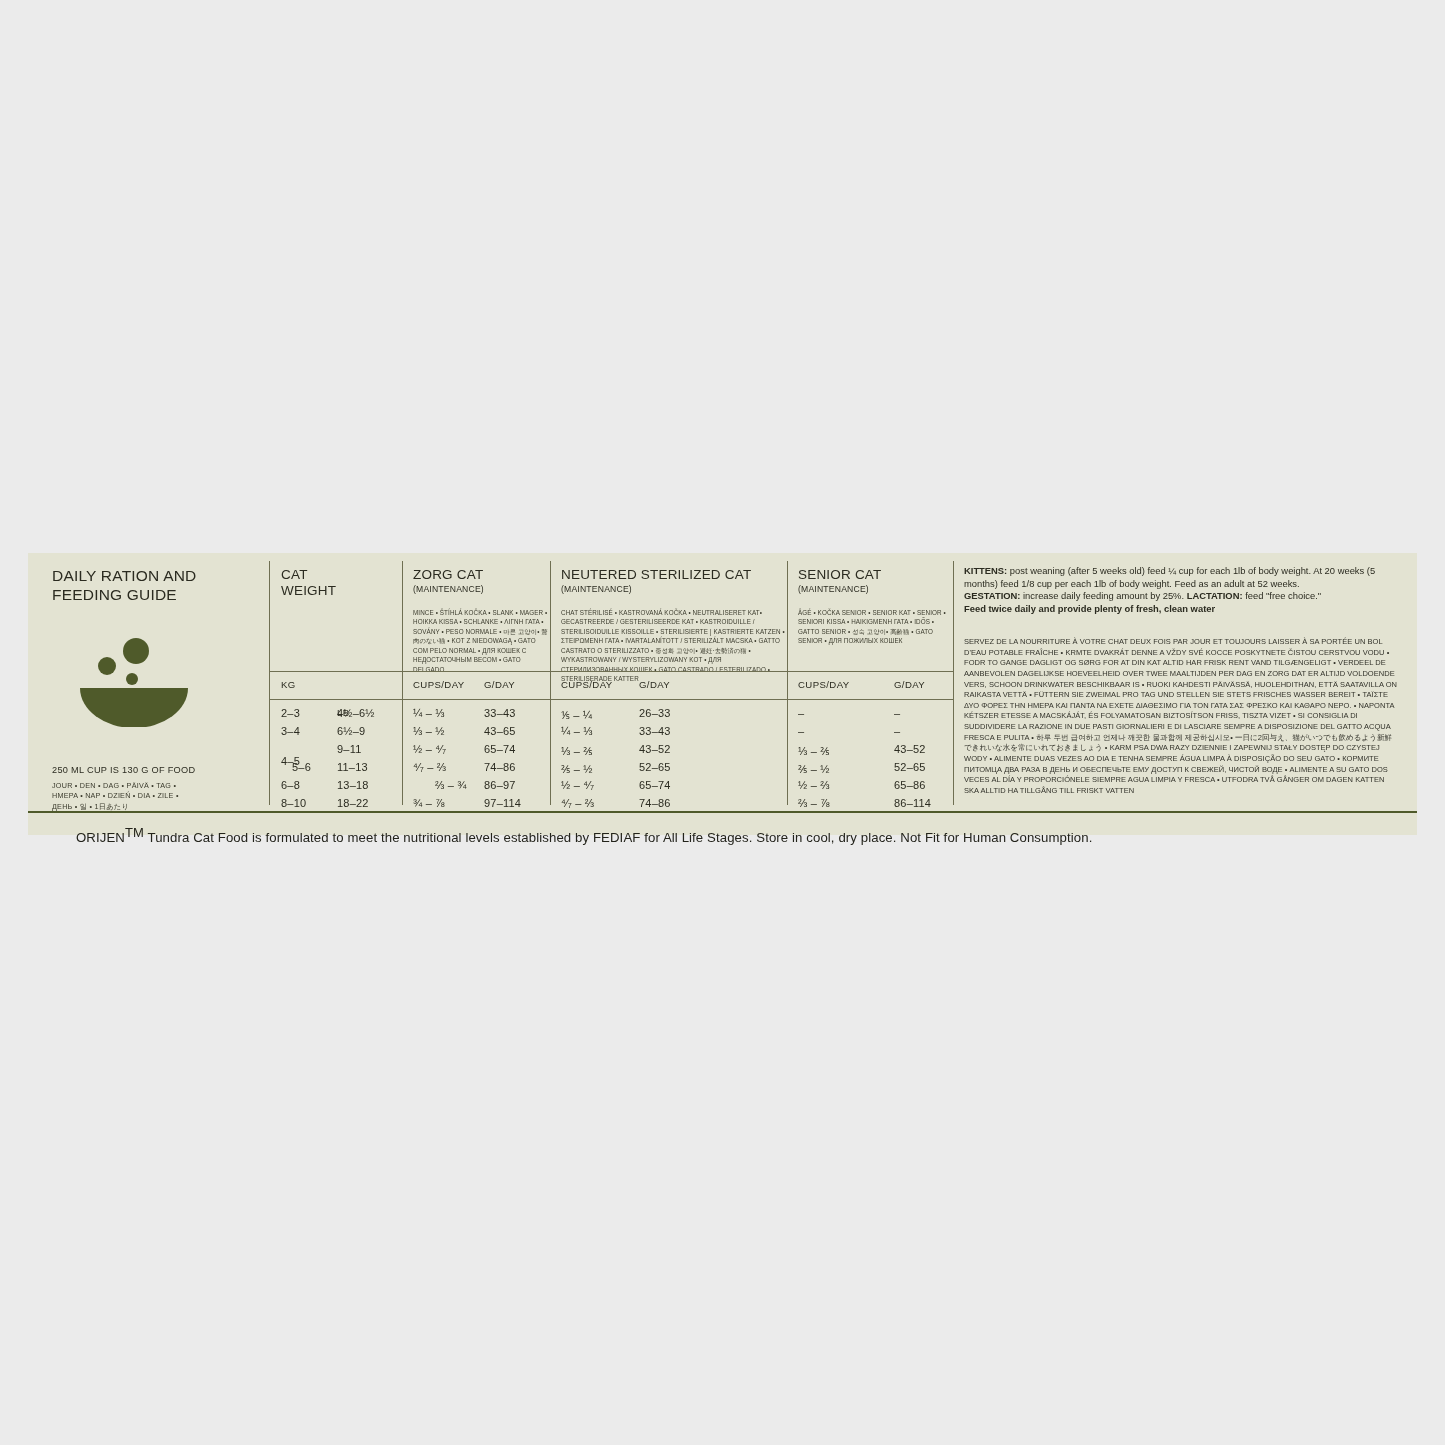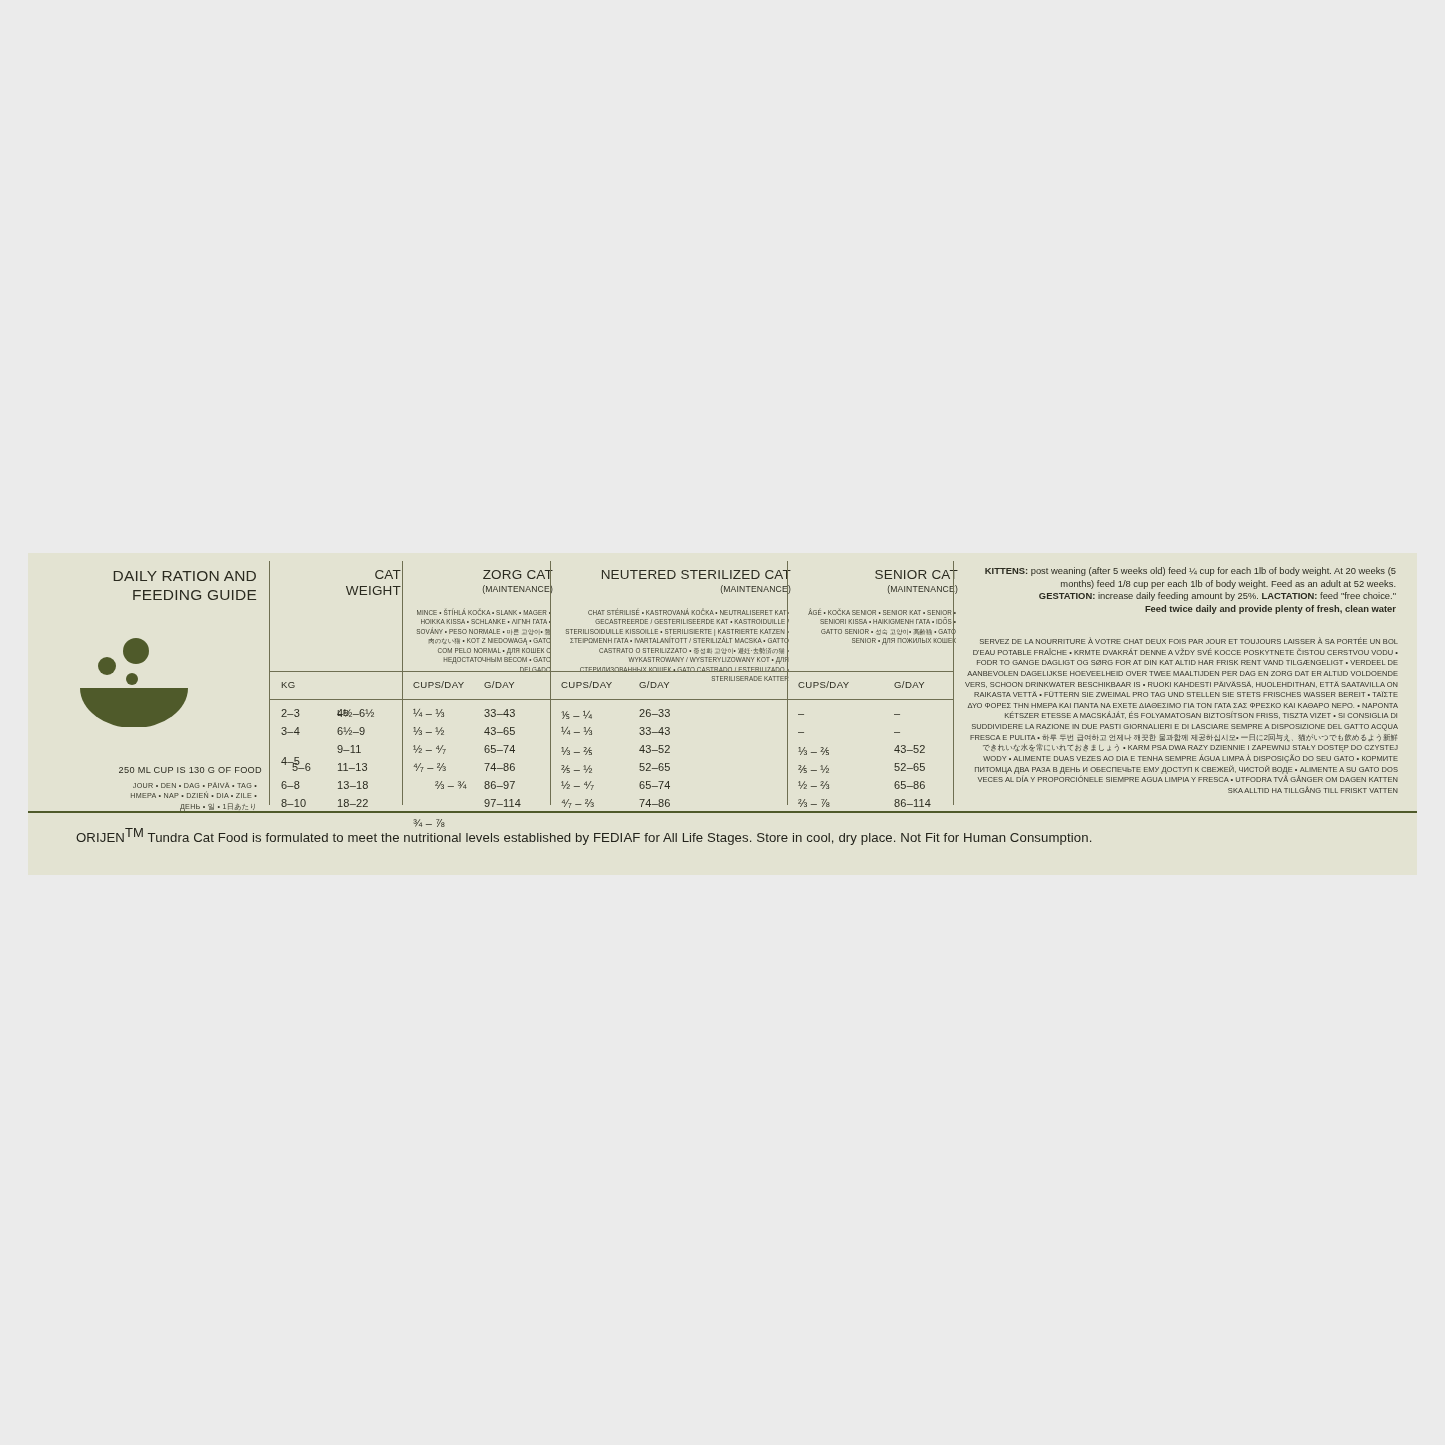--- a/index.html
+++ b/index.html
@@ -8,25 +8,24 @@
     background: #ebebeb;
     width: 1445px;
     height: 1445px;
     font-family: "Liberation Sans", sans-serif;
   }
   #panel {
     position: absolute;
     left: 28px;
     top: 553px;
     width: 1389px;
-    height: 322px;
+    height: 282px;
     background: #e3e3d2;
     color: #2d2d22;
     box-sizing: border-box;
-    text-align: right;
   }
   .inner {
     position: relative;
     width: 100%;
     height: 100%;
   }
 
   
   .title-block {
     position: absolute;
@@ -268,21 +267,21 @@
     <div class="rowtext" style="left:309px; top:226px;">13–18</div>
     <div class="rowtext" style="left:407px; top:226px;">⅔ – ¾</div>
     <div class="rowtext" style="left:456px; top:226px;">86–97</div>
     <div class="rowtext" style="left:533px; top:226px;">½ – ⁴⁄₇</div>
     <div class="rowtext" style="left:611px; top:226px;">65–74</div>
     <div class="rowtext" style="left:770px; top:226px;">½ – ⅔</div>
     <div class="rowtext" style="left:866px; top:226px;">65–86</div>
 
     <div class="rowtext" style="left:253px; top:244px;">8–10</div>
     <div class="rowtext" style="left:309px; top:244px;">18–22</div>
-    <div class="rowtext" style="left:385px; top:244px;margin-top:20px;">¾ – ⅞</div>
+    <div class="rowtext" style="left:385px; top:244px;">¾ – ⅞</div>
     <div class="rowtext" style="left:456px; top:244px;">97–114</div>
     <div class="rowtext" style="left:533px; top:244px;">⁴⁄₇ – ⅔</div>
     <div class="rowtext" style="left:611px; top:244px;">74–86</div>
     <div class="rowtext" style="left:770px; top:244px;">⅔ – ⅞</div>
     <div class="rowtext" style="left:866px; top:244px;">86–114</div>
 
     <div class="kitten-text">
       <b>KITTENS:</b><span> post weaning (after 5 weeks old) feed ¼ cup for each 1lb of body weight. At 20 weeks (5 months) feed 1/8 cup per each 1lb of body weight. Feed as an adult at 52 weeks.</span><br>
       <b>GESTATION:</b><span> increase daily feeding amount by 25%. </span><b>LACTATION:</b><span> feed "free choice."</span><br>
       <b>Feed twice daily and provide plenty of fresh, clean water</b>

